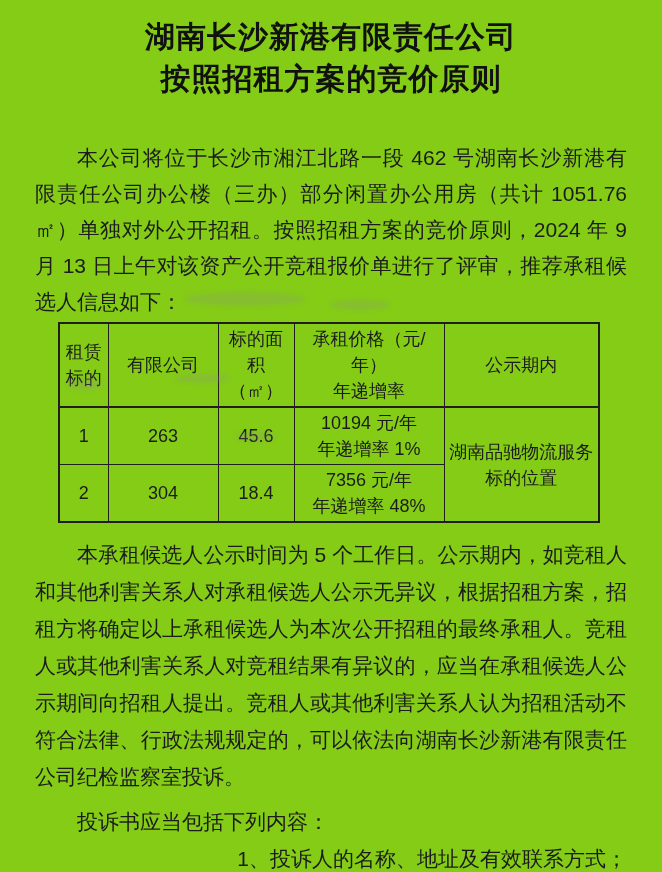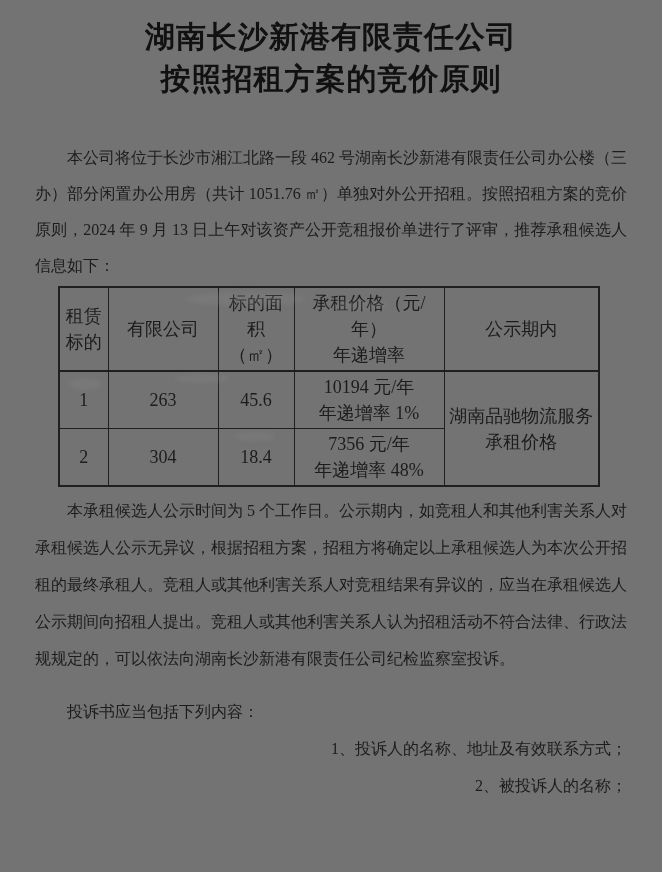--- a/index.html
+++ b/index.html
@@ -4,45 +4,45 @@
 <style>
   html, body {
     margin: 0;
     padding: 0;
     background: #ffffff;
   }
   .page {
     position: relative;
     width: 662px;
     height: 872px;
-    background: #737373;
+    background: #84cc16;
     overflow: hidden;
-    font-family: Liberation Serif, serif;
+    font-family: Liberation Sans, sans-serif;
     color: #1a1a1a;
   }
   .doc-title {
     padding-top: 16px;
     text-align: center;
     font-size: 30px;
     font-weight: 700;
     line-height: 42px;
     letter-spacing: 1px;
     color: #111111;
   }
   .body-text {
     margin: 0 35px 0 35px;
-    font-size: 16px;
+    font-size: 21px;
     line-height: 37px;
     text-align: justify;
     text-indent: 2em;
     color: #1c1c1c;
   }
   .p1 { margin-top: 40px; line-height: 36px; }
-  .p2 { margin-top: 5px; }
-  .p3 { margin-top: 16px; }
+  .p2 { margin-top: 13px; }
+  .p3 { margin-top: 8px; }
   .list-line { margin-top: 0; text-align: right; }
   table.candidate-table {
     margin: 2px 0 0 58px;
     border-collapse: collapse;
     table-layout: fixed;
     width: 540px;
     font-size: 18px;
     color: #1c1c1c;
     border-radius: 24px;
   }
@@ -110,21 +110,21 @@
 年递增率</th>
         <th>公示期内</th>
       </tr>
       <tr class="data-row">
         <td>1</td>
         <td>263</td>
         <td>45.6</td>
         <td>10194 元/年
 年递增率 1%</td>
         <td class="candidate-cell" rowspan="2">湖南品驰物流服务
-承租价格</td>
+标的位置</td>
       </tr>
       <tr class="data-row">
         <td>2</td>
         <td>304</td>
         <td>18.4</td>
         <td>7356 元/年
 年递增率 48%</td>
       </tr>
     </tbody>
   </table>

